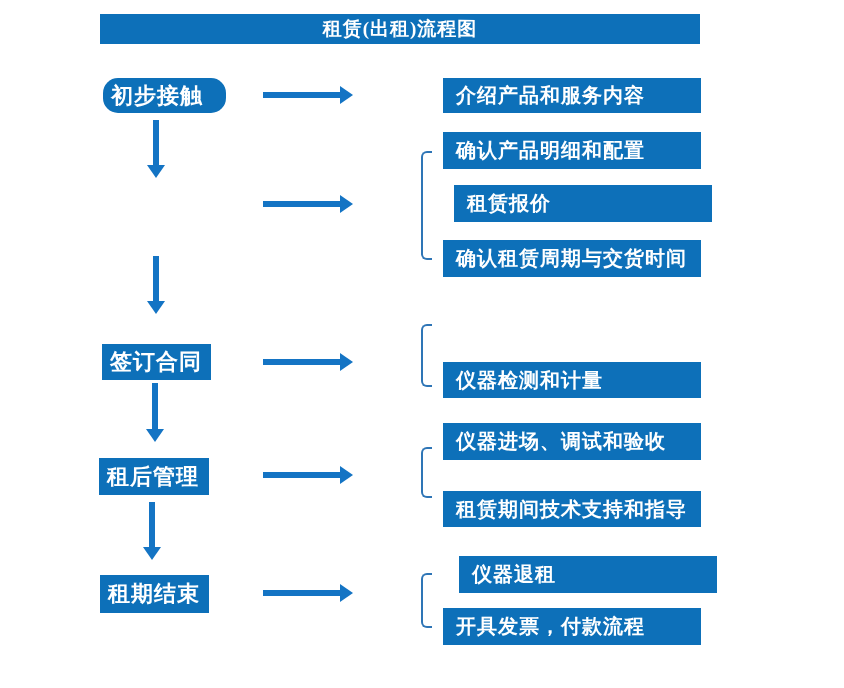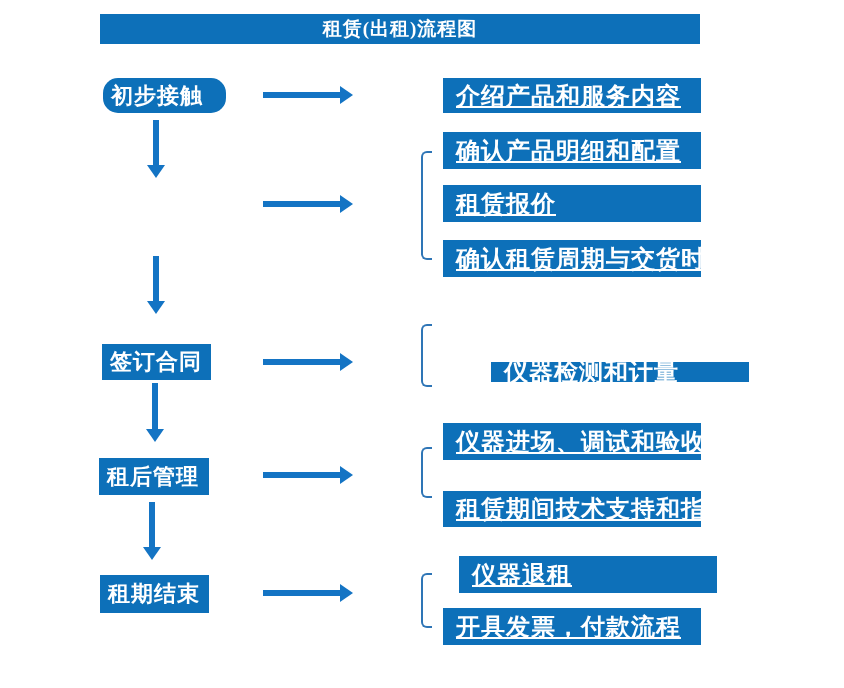--- a/index.html
+++ b/index.html
@@ -24,21 +24,21 @@
   }
   .box{
     position:absolute;
     background:var(--primary);
     color:#ffffff;font-weight:bold;
     display:flex;align-items:center;
     box-sizing:border-box;
     white-space:nowrap;
   }
   .lbox{font-size:22px;letter-spacing:1px;padding-left:8px;}
-  .rbox{font-size:24px;letter-spacing:1px;padding-left:13px;left:443px;width:258px;text-decoration:underline;}
+  .rbox{font-size:20px;letter-spacing:1px;padding-left:13px;left:443px;width:258px;}
   .harrow{position:absolute;height:18px;}
   .harrow .shaft{position:absolute;left:0;top:6px;right:10px;height:6px;background:var(--arrow);}
   .harrow .head{position:absolute;right:0;top:0;width:0;height:0;
     border-top:9px solid transparent;border-bottom:9px solid transparent;
     border-left:13px solid var(--arrow);}
   .varrow{position:absolute;width:18px;}
   .varrow .shaft{position:absolute;top:0;bottom:10px;left:6px;width:6px;background:var(--arrow);}
   .varrow .head{position:absolute;bottom:0;left:0;width:0;height:0;
     border-left:9px solid transparent;border-right:9px solid transparent;
     border-top:13px solid var(--arrow);}
@@ -101,24 +101,24 @@
   </div>
 
   <div class="bracket" style="top:151px;height:109px;"></div>
   <div class="bracket" style="top:324px;height:63px;"></div>
   <div class="bracket" style="top:447px;height:51px;"></div>
   <div class="bracket" style="top:573px;height:55px;"></div>
 
   <div class="box rbox" style="top:78px;height:35px;">介绍产品和服务内容</div>
 
   <div class="box rbox" style="top:132px;height:37px;">确认产品明细和配置</div>
-  <div class="box rbox" style="top:185px;height:37px;">租赁报价</div>
+  <div class="box rbox" style="top:185px;height:37px;margin-left:11px;">租赁报价</div>
   <div class="box rbox" style="top:240px;height:37px;">确认租赁周期与交货时间</div>
 
-  <div class="box rbox" style="top:362px;height:20px;margin-left:48px;">仪器检测和计量</div>
+  <div class="box rbox" style="top:362px;height:36px;">仪器检测和计量</div>
 
   <div class="box rbox" style="top:423px;height:37px;">仪器进场、调试和验收</div>
   <div class="box rbox" style="top:491px;height:36px;">租赁期间技术支持和指导</div>
 
   <div class="box rbox" style="top:556px;height:37px;margin-left:16px;">仪器退租</div>
   <div class="box rbox" style="top:608px;height:37px;">开具发票，付款流程</div>
 
 </div>
 
 </body></html>

